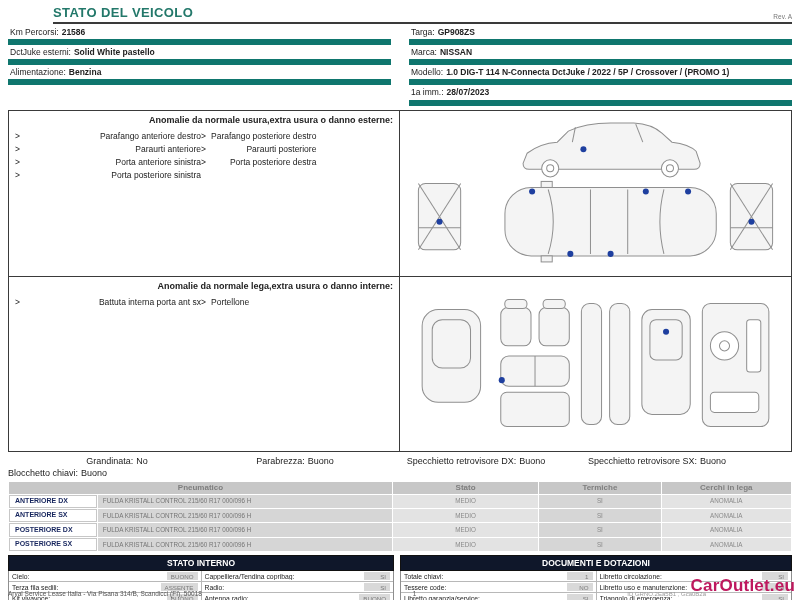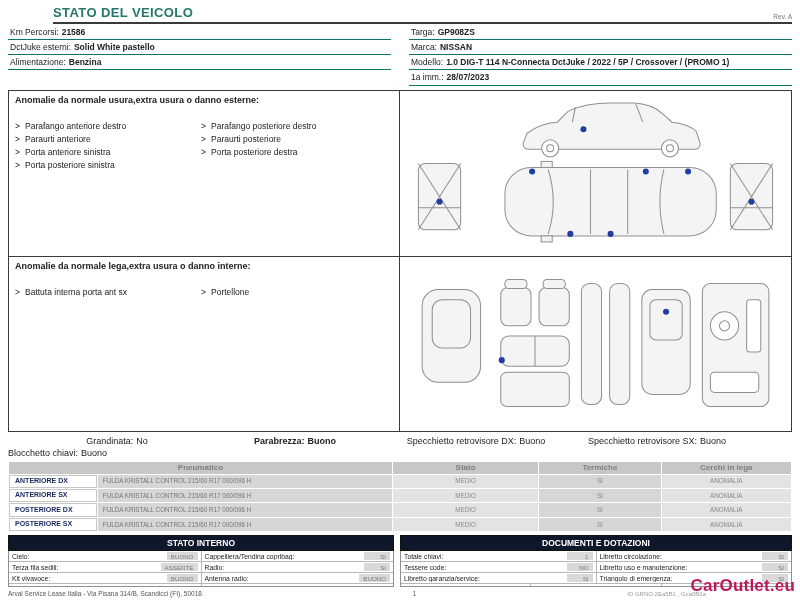--- a/index.html
+++ b/index.html
@@ -7,39 +7,39 @@
   .page { width:800px; height:600px; background:#fff; position:relative; overflow:hidden;
           font-family:"Liberation Sans","DejaVu Sans",sans-serif; color:#222;
           padding:5px 8px; outline:1px solid #cfcfcf; }
 
   .topbar { display:flex; justify-content:space-between; align-items:flex-end;
             border-bottom:2px solid #3a3a3a; padding-bottom:2px;margin-left:45px; }
   .title { font-size:13px; font-weight:bold; color:#23786a; letter-spacing:.4px; }
   .rev { font-size:6.5px; color:#777; }
 
   .info-grid { display:grid; grid-template-columns:1fr 1fr; column-gap:18px; margin-top:1px; align-items:start; }
-  .info-row { border-bottom:1px solid #0f766e; padding:2px 2px 1.5px; font-size:8.5px; line-height:1.25; }
+  .info-row { border-bottom:6px solid #0f766e; padding:2px 2px 1.5px; font-size:8.5px; line-height:1.25; }
   .info-row .val { font-weight:bold; margin-left:3px; }
 
   .anomaly-grid { margin-top:4px; border:1px solid #3a3a3a; display:grid;
                   grid-template-columns:390px 1fr; grid-template-rows:166px 174px; }
-  .cell { padding:4px 6px; overflow:hidden; }
+  .cell { padding:4px 6px; overflow:hidden;text-align:right; }
   .cell.diag { border-left:1px solid #3a3a3a; padding:2px 4px; display:flex; align-items:center; justify-content:center; }
   .cell.top { border-bottom:1px solid #3a3a3a; }
   .anom-title { font-size:9px; font-weight:bold; }
-  .anom-cols { display:flex; margin-top:15px; }
+  .anom-cols { display:flex; margin-top:5px; }
   .anom-col1 { width:186px; }
   .anom-item { font-size:8.5px; line-height:1.55; padding-left:10px; position:relative; }
   .anom-item::before { content:">"; position:absolute; left:0; }
   .diag svg { width:100%; height:100%; }
 
   .cond { margin-top:4px; font-size:9px; }
   .cond-row { display:flex;text-align:center; }
   .cond-item { white-space:nowrap; }
-  .ci-0 { width:218px; } .ci-1 { width:138px;font-weight:bold; } .ci-2 { width:224px; }
+  .ci-0 { width:218px; } .ci-1 { width:138px; } .ci-2 { width:224px; }
   .c-val { margin-left:3px; }
   .cond-row2 { margin-top:2px; }
 
   .tyres { width:100%; border-collapse:separate; border-spacing:1px; margin-top:3px; }
   .tyres th { background:#c7c7c7; color:#7e7e7e; font-size:8px; font-weight:bold; padding:1.5px 2px; text-align:center; }
   .tyres td { font-size:6.3px; padding:1.5px 5px; line-height:1.2; }
   td.pos { background:#fff; border:1px solid #c7c7c7; color:#17265e; font-weight:bold; font-size:7px; }
   td.desc { background:#d6d6d6; color:#767676; }
   td.mid { background:#e3e3e3; color:#8a8a8a; text-align:center; }
   td.mid.alt { background:#d6d6d6; }

